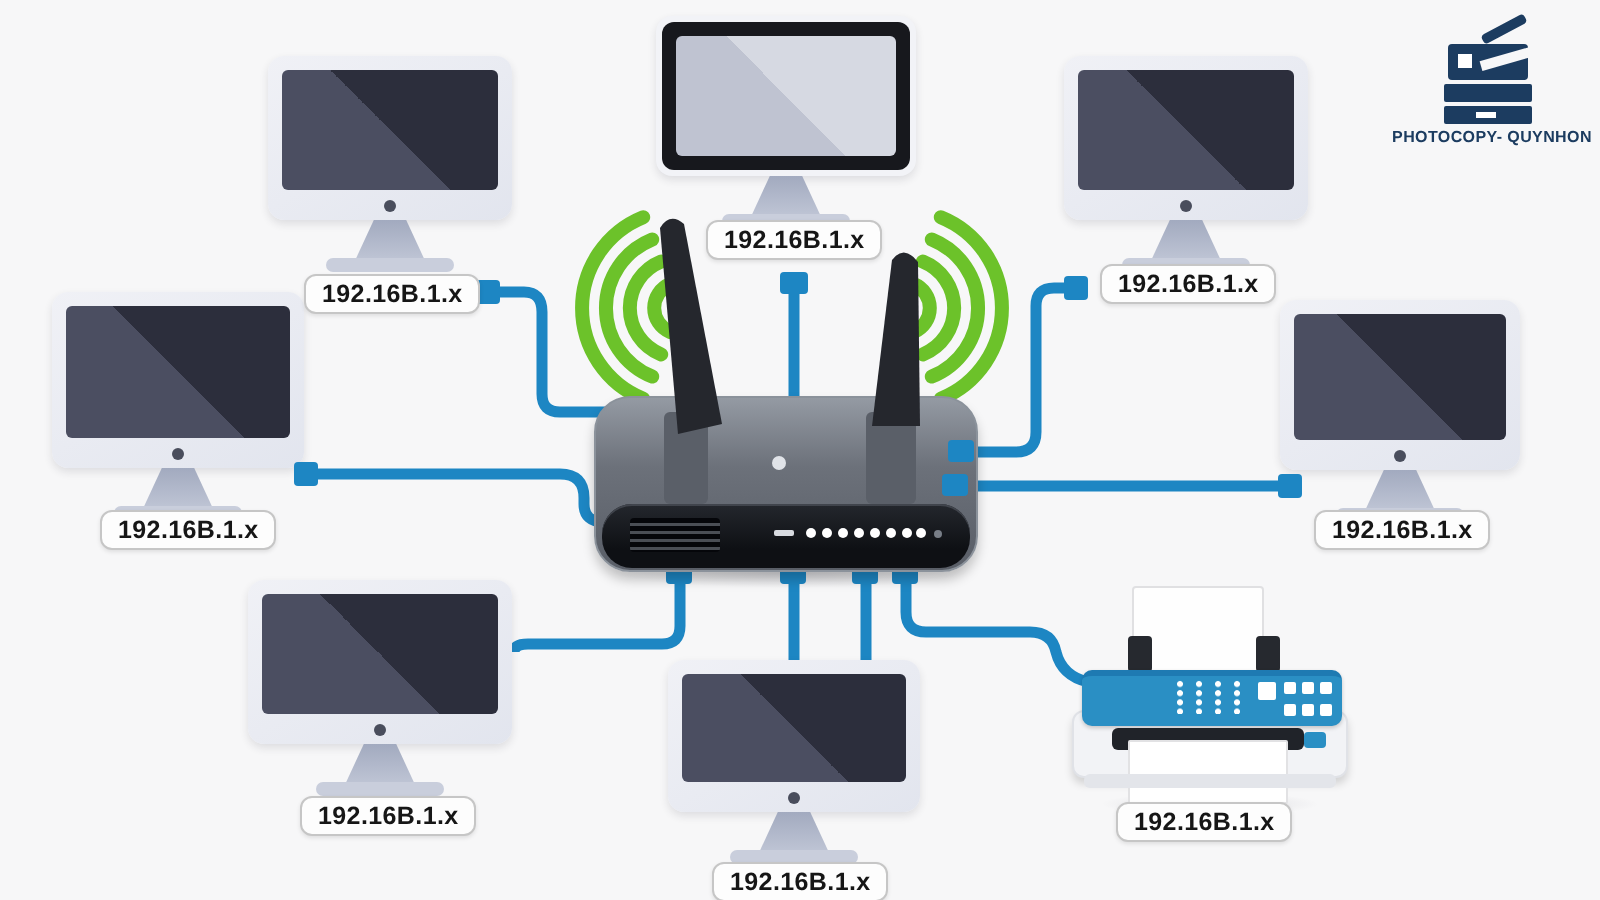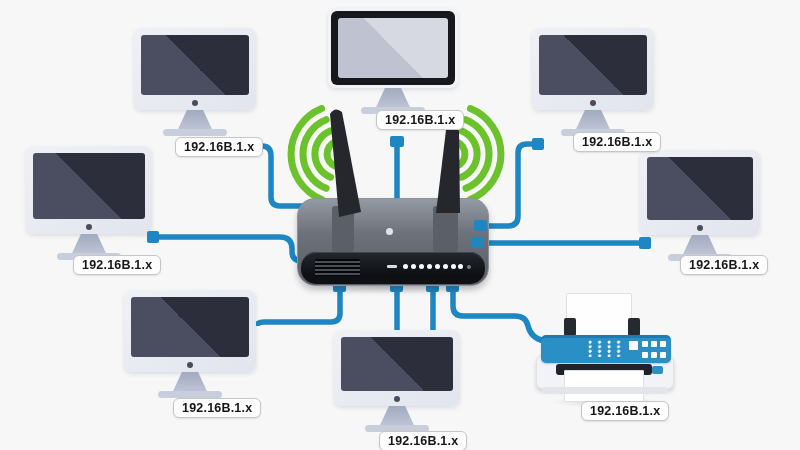--- a/index.html
+++ b/index.html
@@ -20,21 +20,21 @@
   .mbase{position:absolute;width:64px;height:7px;border-radius:4px;background:#c9cedc;}
   
   .monitor.darkbezel .mframe{background:#f2f3f7;}
   .monitor.darkbezel .mblack{position:absolute;left:3px;right:3px;top:3px;bottom:3px;background:#17181d;border-radius:6px;}
   .monitor.darkbezel .mscreen{left:10px;right:10px;top:10px;bottom:10px;
         background:linear-gradient(45deg,#bfc3d1 0%,#bfc3d1 50%,#d6d9e2 50%,#d6d9e2 100%);}
 
   
   .ip-label{position:absolute;background:#fdfdfd;border:1.5px solid #c6c6c6;border-radius:6px;
             padding:2px 8px;font-size:12.5px;font-weight:bold;color:#161616;white-space:nowrap;
-            box-shadow:0 1px 2px rgba(0,0,0,.10);letter-spacing:.2px;z-index:6;margin-left:23px;}
+            box-shadow:0 1px 2px rgba(0,0,0,.10);letter-spacing:.2px;z-index:6;}
 
   
   #router{position:absolute;left:297px;top:198px;width:192px;height:88px;z-index:3;}
   .rbody{position:absolute;inset:0;border-radius:18px;border:1px solid #8b929b;
          background:linear-gradient(180deg,#949aa3 0%,#6c717a 40%,#595e67 100%);
          box-shadow:0 4px 6px rgba(0,0,0,.22);}
   .rmount{position:absolute;top:8px;width:22px;height:46px;background:#5a5f68;border-radius:3px;}
   .rtopdot{position:absolute;left:89px;top:30px;width:7px;height:7px;border-radius:50%;background:#e0e3e8;}
   .rfront{position:absolute;left:4px;top:54px;width:184px;height:32px;border-radius:15px;
           background:linear-gradient(180deg,#24272d 0%,#0e1014 70%);
@@ -227,14 +227,24 @@
 
   <div class="ip-label" style="left:152px;top:137px;">192.16B.1.x</div>
   <div class="ip-label" style="left:353px;top:110px;">192.16B.1.x</div>
   <div class="ip-label" style="left:550px;top:132px;">192.16B.1.x</div>
   <div class="ip-label" style="left:50px;top:255px;">192.16B.1.x</div>
   <div class="ip-label" style="left:657px;top:255px;">192.16B.1.x</div>
   <div class="ip-label" style="left:150px;top:398px;">192.16B.1.x</div>
   <div class="ip-label" style="left:356px;top:431px;">192.16B.1.x</div>
   <div class="ip-label" style="left:558px;top:401px;">192.16B.1.x</div>
 
+  <div id="logo">
+    <div class="lg" style="left:44px;top:4px;width:24px;height:5px;transform:rotate(-28deg);border-radius:2px;"></div>
+    <div class="lg" style="left:28px;top:14px;width:40px;height:18px;border-radius:2px;"></div>
+    <div style="position:absolute;left:33px;top:19px;width:7px;height:7px;background:#fff;"></div>
+    <div style="position:absolute;left:44px;top:19px;width:26px;height:5px;background:#f7f7f8;transform:rotate(-16deg);"></div>
+    <div class="lg" style="left:26px;top:34px;width:44px;height:9px;border-radius:1px;"></div>
+    <div class="lg" style="left:26px;top:45px;width:44px;height:9px;border-radius:1px;"></div>
+    <div style="position:absolute;left:42px;top:48px;width:10px;height:3px;background:#fff;"></div>
+    <div id="logo-text">PHOTOCOPY- QUYNHON</div>
+  </div>
 
 </div>
 
 </body></html>

